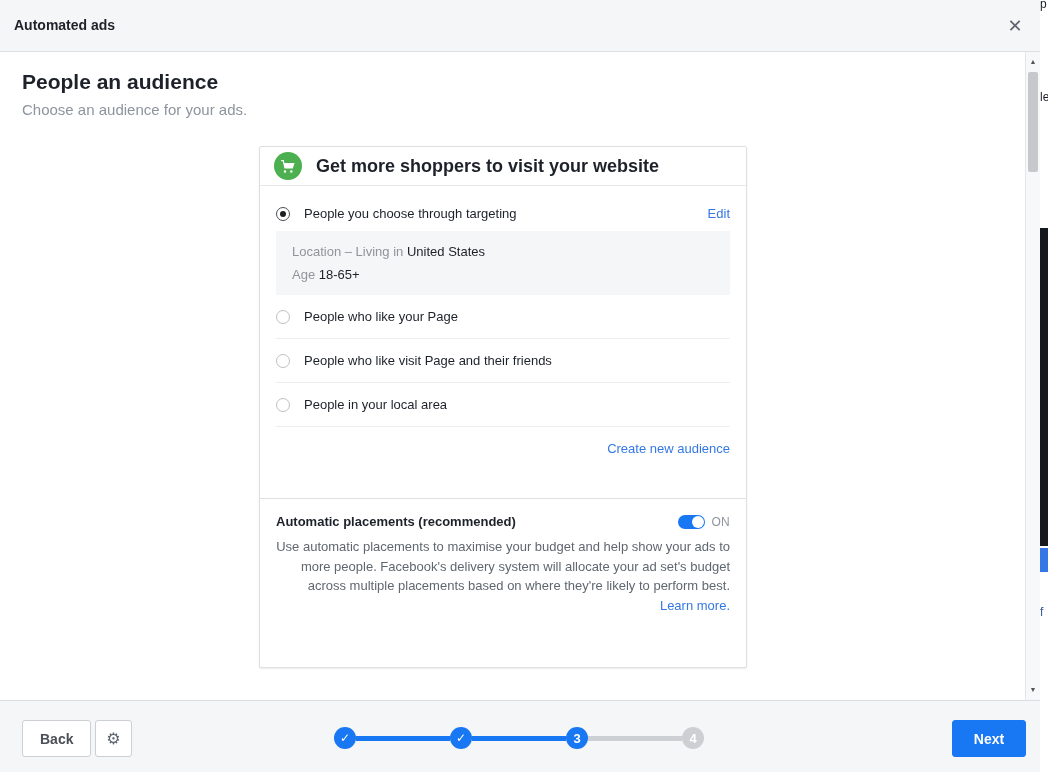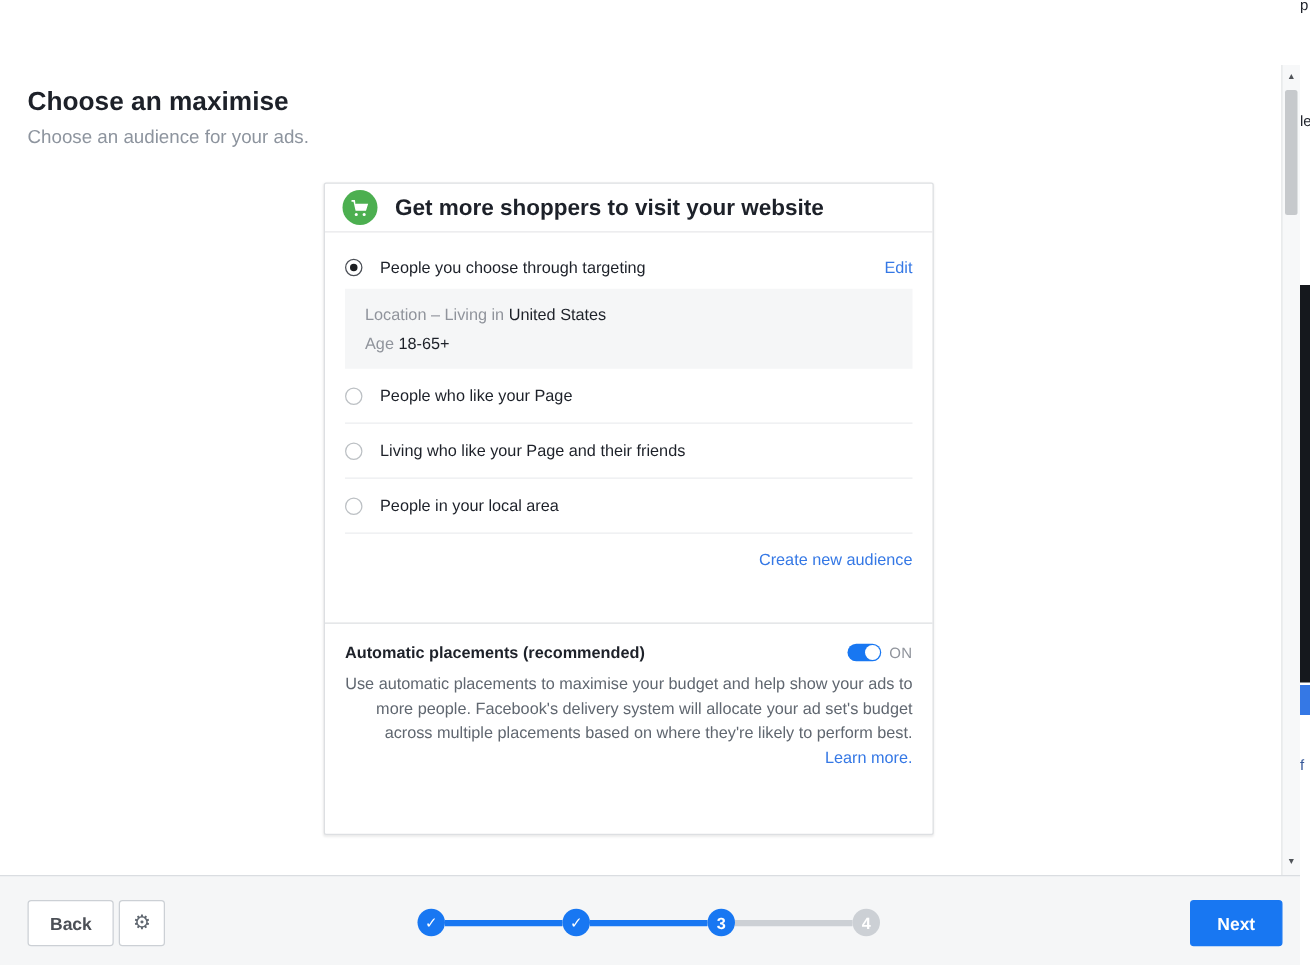--- a/index.html
+++ b/index.html
@@ -237,23 +237,29 @@
   .bg-dark  { position:absolute; left:0; top:228px; width:8px; height:318px; background:#15181d; }
   .bg-blue  { position:absolute; left:0; top:548px; width:8px; height:24px; background:#3578e5; }
 </style>
 </head>
 <body>
 
 <div class="screen">
 
   <div class="modal">
 
+    <div class="modal-header">
+      <div class="modal-title">Automated ads</div>
+      <button class="close-btn">
+        <span>✕</span>
+      </button>
+    </div>
 
     <div class="content">
-      <h1 class="page-heading">Choose an maximise</h1>
+      <h1 class="page-heading">People an audience</h1>
       <p class="page-subheading">Choose an audience for your ads.</p>
 
       <div class="card">
 
         <div class="card-header">
           <span class="goal-icon">
             <svg viewBox="0 0 24 24" fill="#ffffff" aria-hidden="true">
               <path d="M7.5 18.5a1.9 1.9 0 1 0 0 3.8 1.9 1.9 0 0 0 0-3.8zm9.5 0a1.9 1.9 0 1 0 0 3.8 1.9 1.9 0 0 0 0-3.8zM6.3 5.5l-.5-2.5H1.8v2h2.4l2.5 10.8h12.5l2.6-8.3H6.3z"></path>
             </svg>
           </span>
@@ -284,21 +290,21 @@
           <div class="option-row bordered">
             <span class="option-left">
               <span class="radio"></span>
               <span class="option-label">People who like your Page</span>
             </span>
           </div>
 
           <div class="option-row bordered">
             <span class="option-left">
               <span class="radio"></span>
-              <span class="option-label">Living who like your Page and their friends</span>
+              <span class="option-label">People who like visit Page and their friends</span>
             </span>
           </div>
 
           <div class="option-row bordered">
             <span class="option-left">
               <span class="radio"></span>
               <span class="option-label">People in your local area</span>
             </span>
           </div>
 

